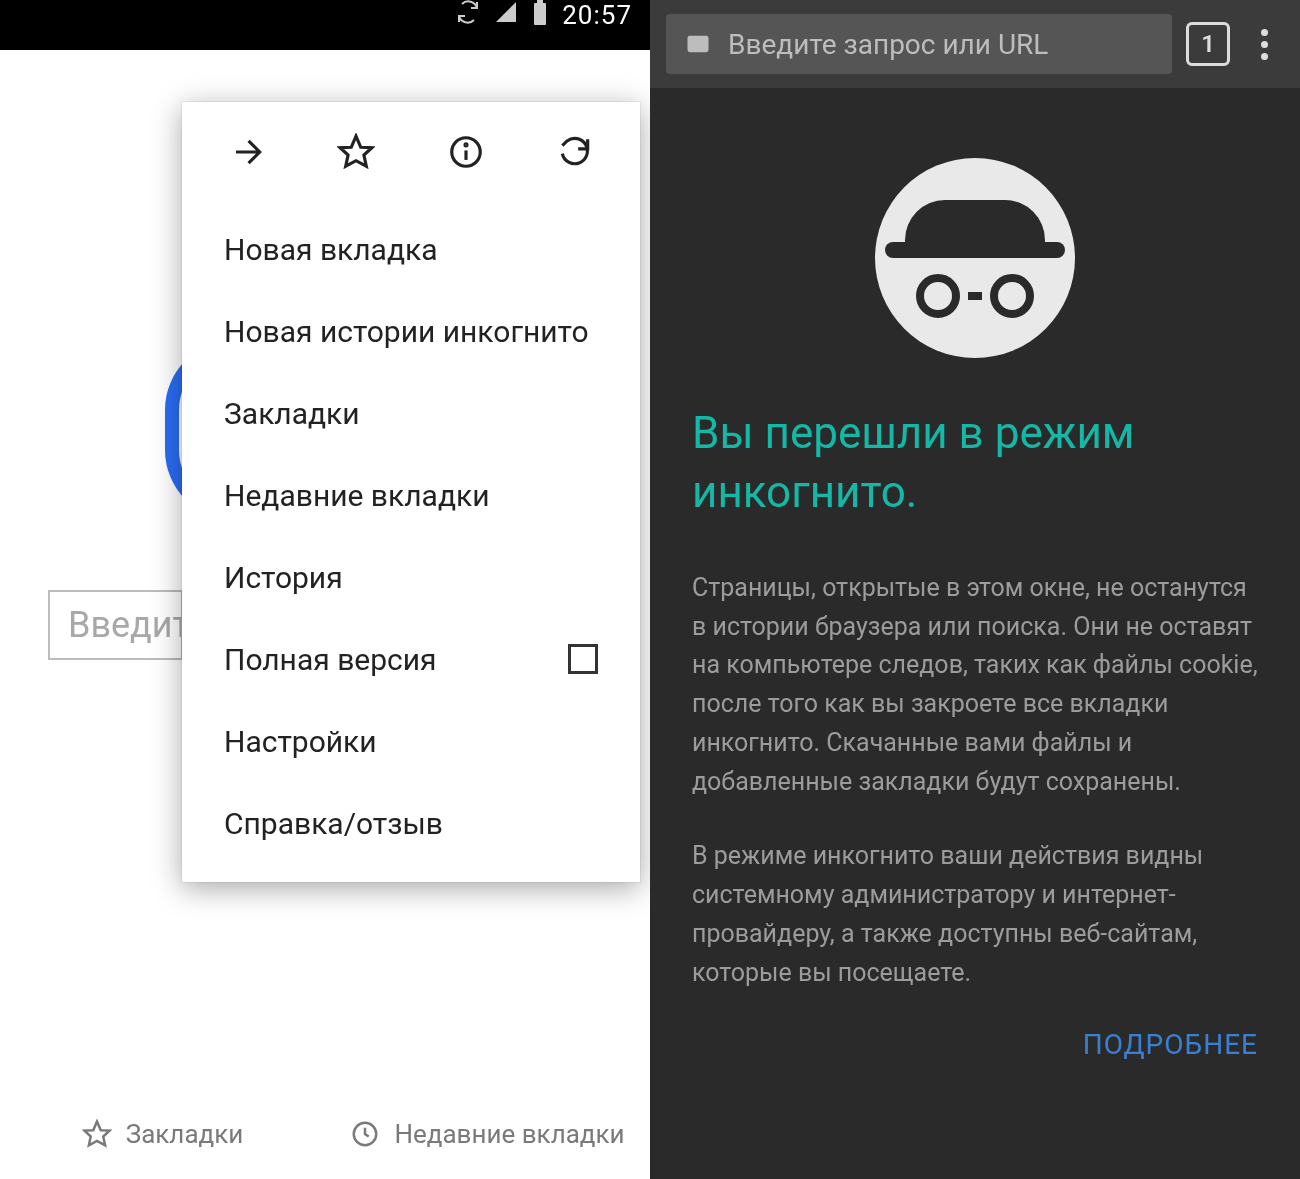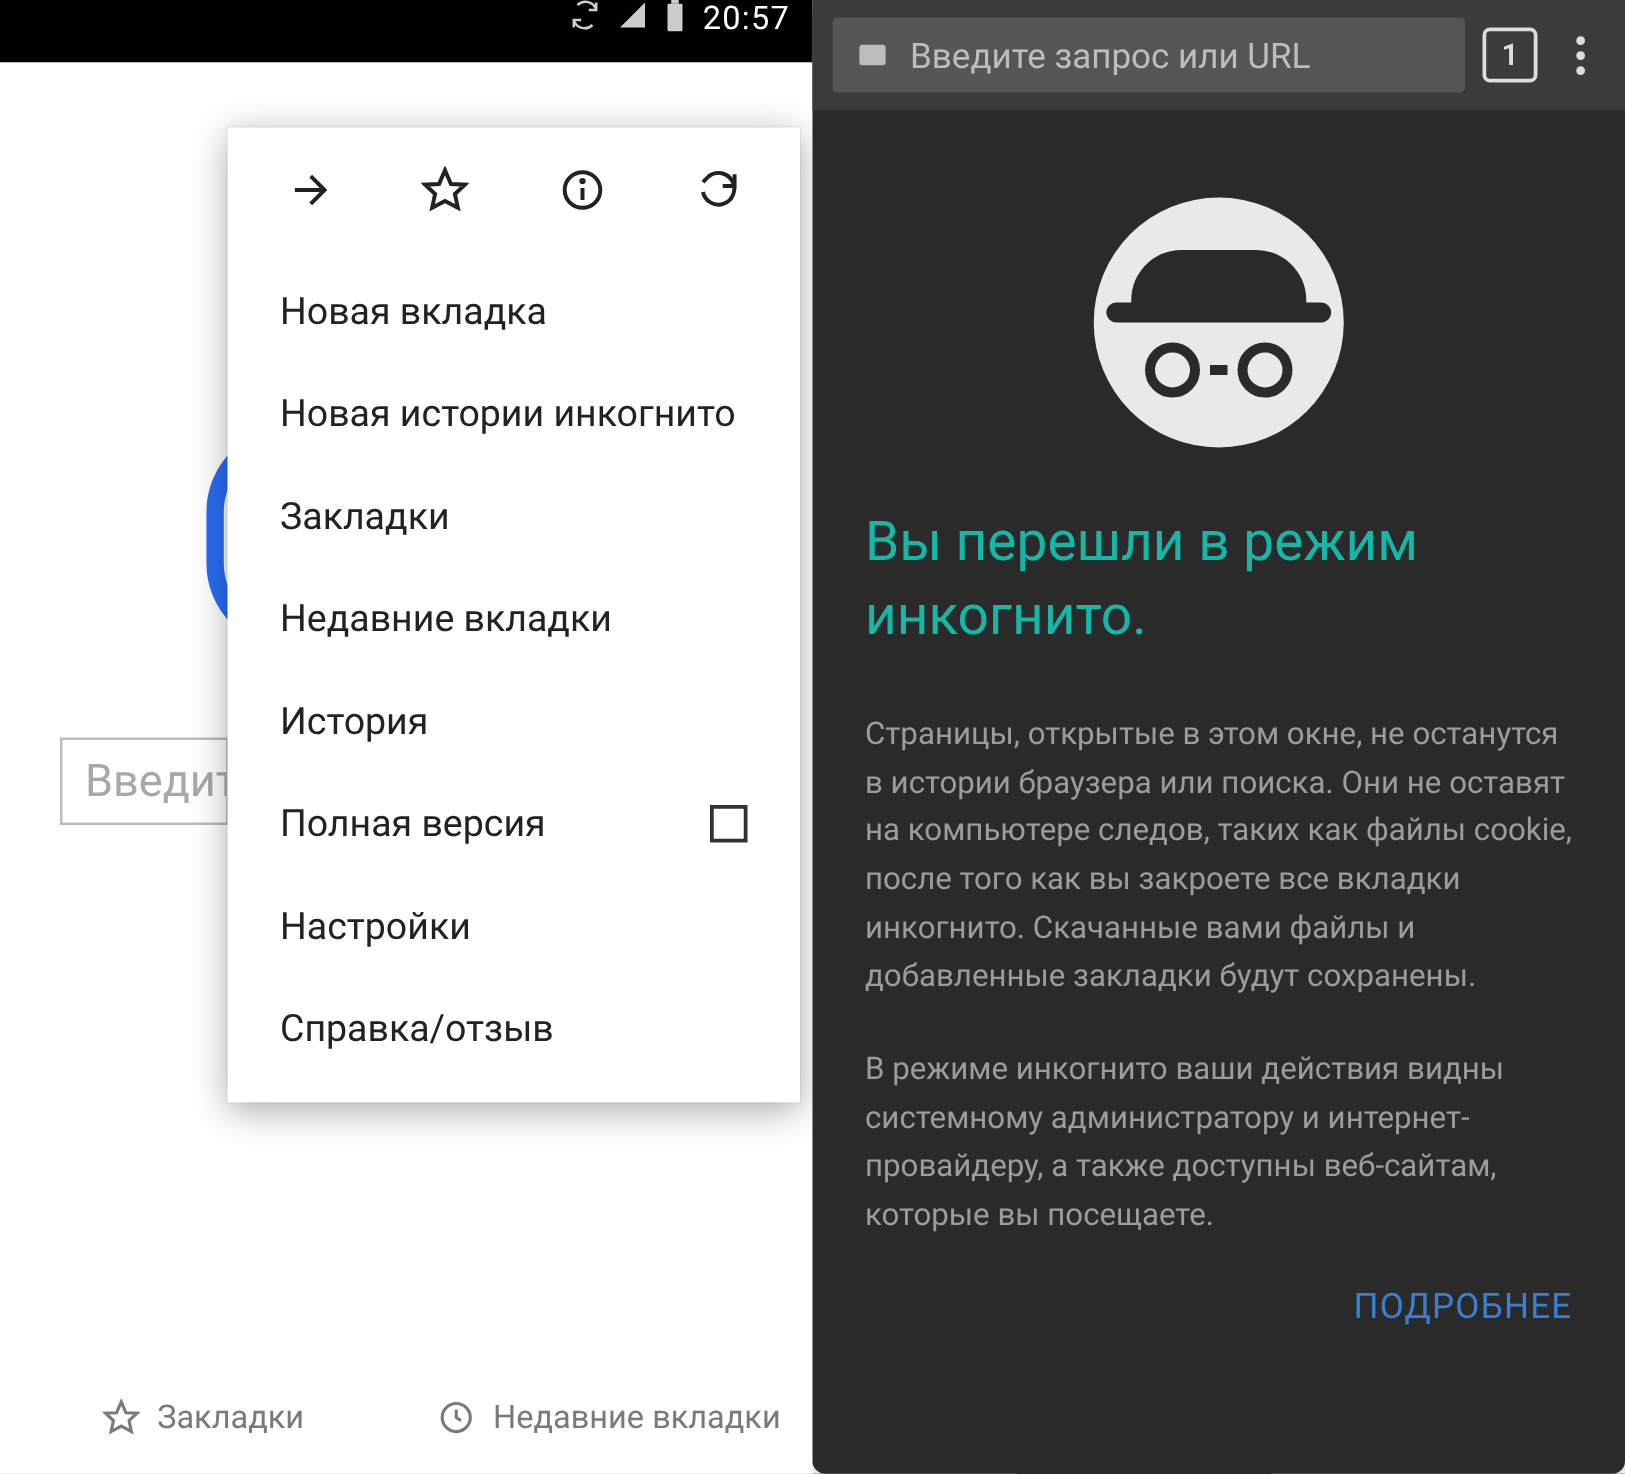--- a/index.html
+++ b/index.html
@@ -26,21 +26,21 @@
 .bottombar .bb-item { flex:1; display:flex; align-items:center; justify-content:center; gap:14px; }
 .bb-icon { display:inline-flex; }
 
 .menu { position:absolute; left:182px; top:52px; width:458px; background:#fff; box-shadow:0 6px 28px rgba(0,0,0,.35),0 0 0 1px rgba(0,0,0,.05); }
 .menu-top { height:100px; display:flex; align-items:center; justify-content:space-around; padding:0 10px; }
 .menu-top .mt-btn { width:60px; height:60px; display:flex; align-items:center; justify-content:center; cursor:pointer; color:#333; }
 .menu-items { padding:6px 12px 18px; }
 .menu-item { height:82px; display:flex; align-items:center; padding:0 30px; font-size:30px; color:#222; cursor:pointer; justify-content:space-between; }
 .menu-item .chk { width:30px; height:30px; border:3px solid #333; }
 
-.right .content { flex:1; background:#2a2a2a; color:#e6e6e6; display:flex; flex-direction:column;border-radius:10px; }
+.right .content { flex:1; background:#2a2a2a; color:#e6e6e6; display:flex; flex-direction:column; }
 .right .toolbar { height:88px; background:#3b3b3b; display:flex; align-items:center; gap:14px; padding:0 16px; }
 .right .omnibox { flex:1; height:60px; background:#555; border-radius:4px; display:flex; align-items:center; gap:16px; padding:0 18px; color:#bdbdbd; font-size:28px; }
 .tab-counter { width:44px; height:44px; border:3px solid #ddd; border-radius:6px; color:#ddd; display:flex; align-items:center; justify-content:center; font-size:24px; font-weight:600; cursor:pointer; }
 .dots { width:40px; height:44px; display:flex; flex-direction:column; align-items:center; justify-content:center; gap:5px; cursor:pointer; }
 .dots span { width:7px; height:7px; background:#ddd; border-radius:50%; }
 
 .right .inc-body { flex:1; padding:40px 42px 0; }
 .inc-icon { width:200px; height:200px; margin:30px auto 46px; background:#e9e9e9; border-radius:50%; position:relative; }
 .inc-icon .hat { position:absolute; left:30px; right:30px; top:42px; height:48px; background:#2a2a2a; border-top-left-radius:40px; border-top-right-radius:40px; }
 .inc-icon .brim { position:absolute; left:10px; right:10px; top:84px; height:16px; background:#2a2a2a; border-radius:10px; }

